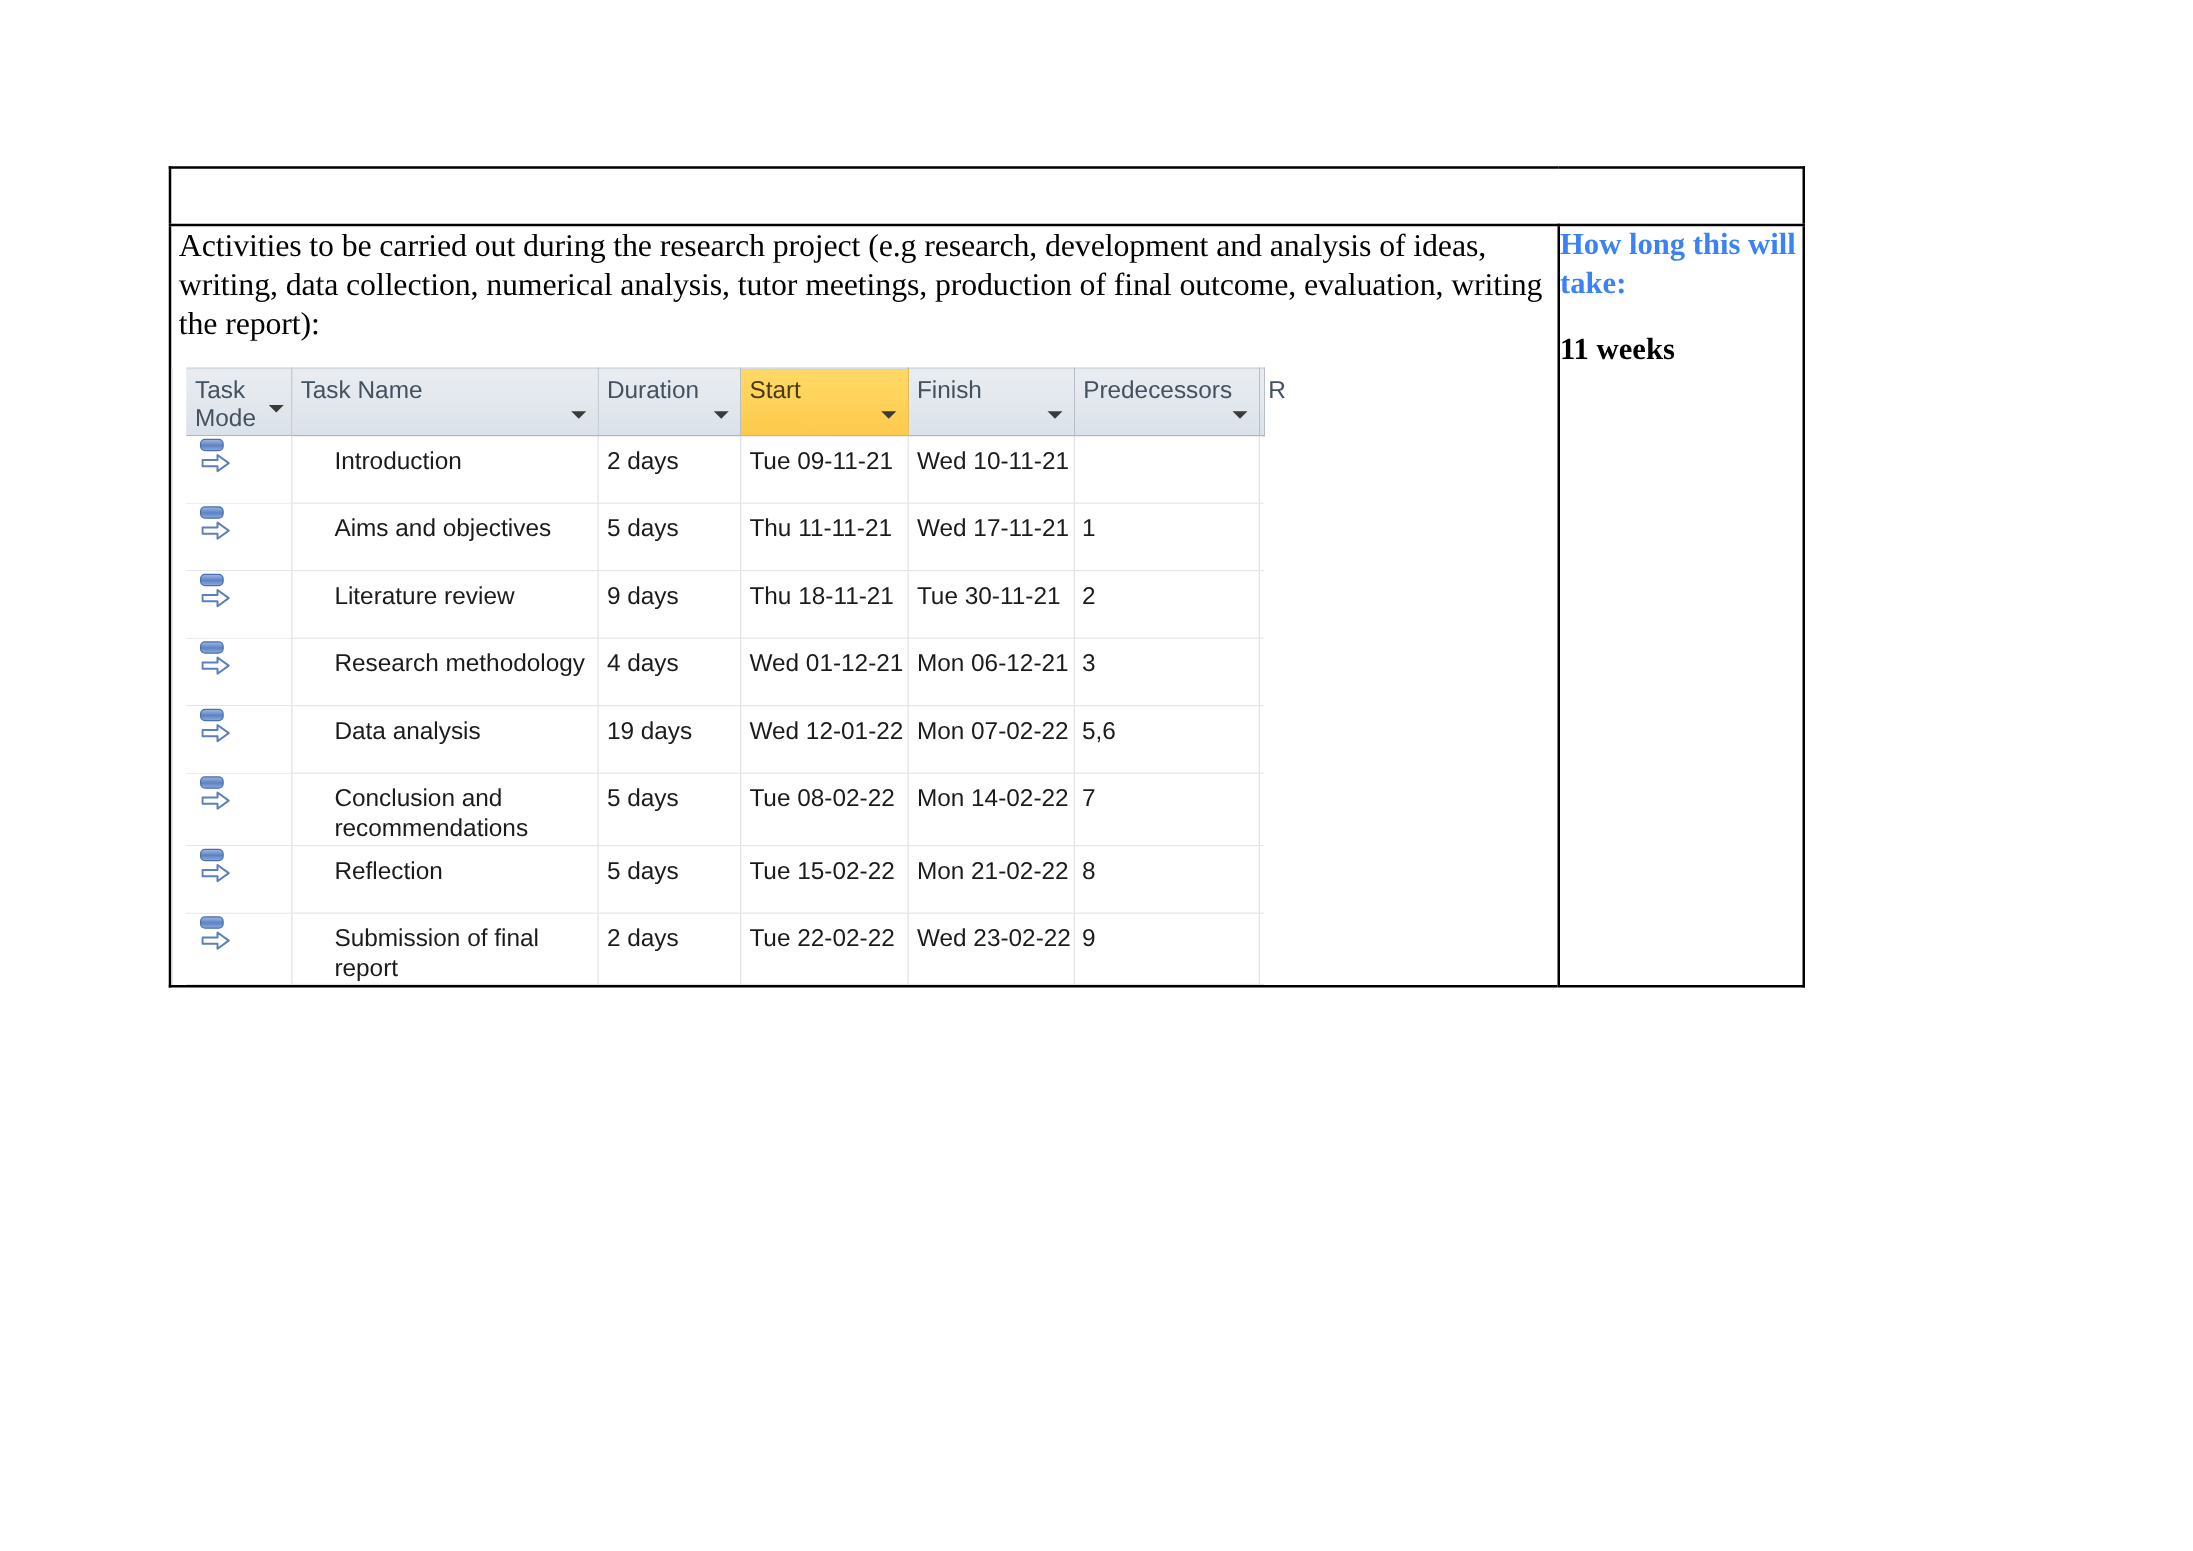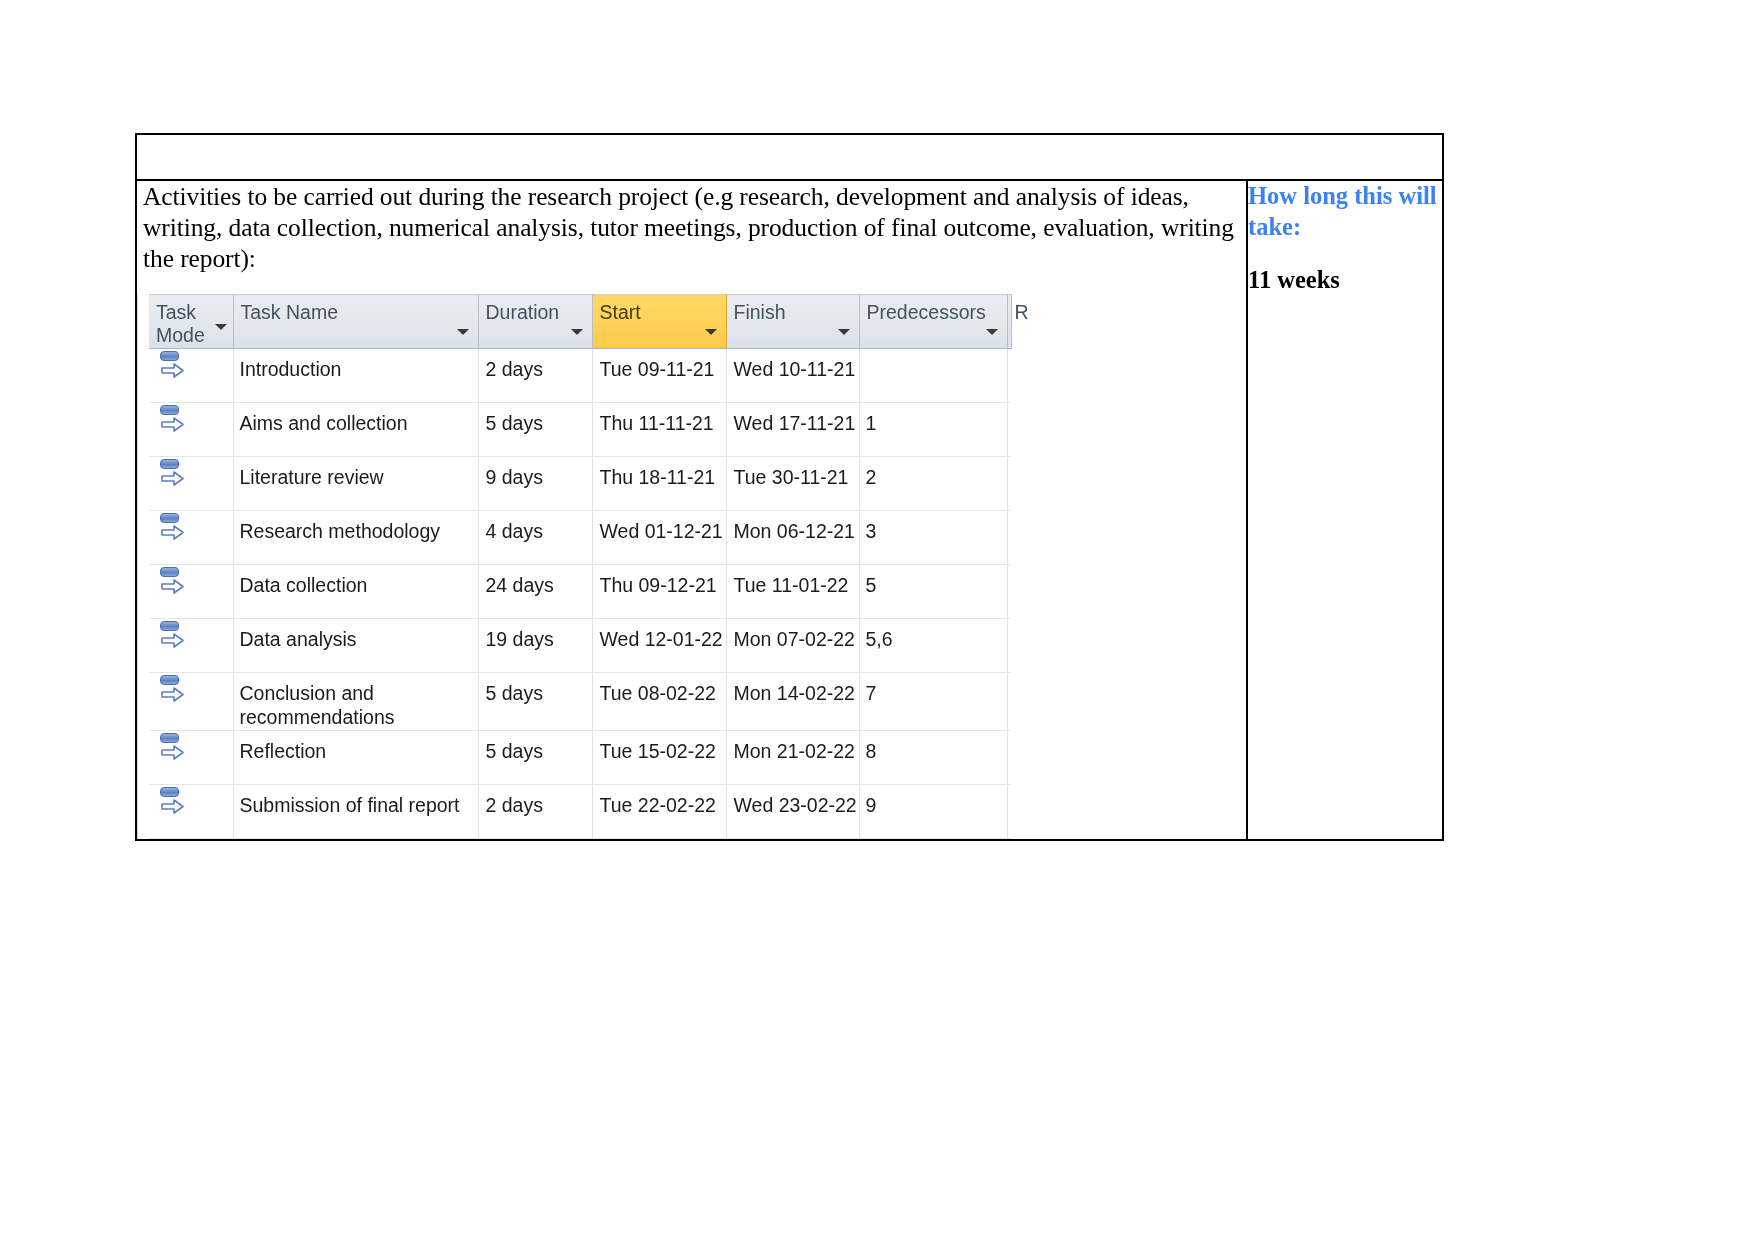--- a/index.html
+++ b/index.html
@@ -134,21 +134,21 @@
     box-sizing: border-box;
     line-height: 1.22;
     background: #ffffff;
   }
   .project-grid tbody td.cell-mode {
     border-right: 1px solid #dfe3e8;
     padding: 0;
     position: relative;
   }
   .project-grid tbody tr.r-tall td { height: 54px; }
-  .project-grid tbody td.cell-name  { padding-left: 6px; }
+  .project-grid tbody td.cell-name  { padding-left: 34px; }
   .project-grid tbody td.cell-pred  { padding-left: 6px; }
   .project-grid tbody td.cell-extra { border-right: none; }
 
   
   .mode-icon {
     position: absolute;
     left: 9px;
     top: 2px;
     width: 30px;
     height: 34px;
@@ -246,21 +246,21 @@
                 </tr>
                 <tr class="r-tall">
                   <td class="cell-mode">
                     <span class="mode-icon">
                       <span class="bar"></span>
                       <span class="arrow"><svg width="26" height="22" viewBox="0 0 26 22">
                           <path d="M1 7 H13 V3 L22 9.5 L13 16 V12 H1 Z" fill="#ffffff" stroke="#5b7fc0" stroke-width="1.6" stroke-linejoin="round"></path>
                         </svg></span>
                     </span>
                   </td>
-                  <td class="cell-name">Aims and collection</td>
+                  <td class="cell-name">Aims and objectives</td>
                   <td class="cell-dur">5 days</td>
                   <td class="cell-start">Thu 11-11-21</td>
                   <td class="cell-finish">Wed 17-11-21</td>
                   <td class="cell-pred">1</td>
                   <td class="cell-extra"></td>
                 </tr>
                 <tr class="r-tall">
                   <td class="cell-mode">
                     <span class="mode-icon">
                       <span class="bar"></span>
@@ -283,36 +283,20 @@
                       <span class="arrow"><svg width="26" height="22" viewBox="0 0 26 22">
                           <path d="M1 7 H13 V3 L22 9.5 L13 16 V12 H1 Z" fill="#ffffff" stroke="#5b7fc0" stroke-width="1.6" stroke-linejoin="round"></path>
                         </svg></span>
                     </span>
                   </td>
                   <td class="cell-name">Research methodology</td>
                   <td class="cell-dur">4 days</td>
                   <td class="cell-start">Wed 01-12-21</td>
                   <td class="cell-finish">Mon 06-12-21</td>
                   <td class="cell-pred">3</td>
-                  <td class="cell-extra"></td>
-                </tr>
-                <tr class="r-tall">
-                  <td class="cell-mode">
-                    <span class="mode-icon">
-                      <span class="bar"></span>
-                      <span class="arrow"><svg width="26" height="22" viewBox="0 0 26 22">
-                          <path d="M1 7 H13 V3 L22 9.5 L13 16 V12 H1 Z" fill="#ffffff" stroke="#5b7fc0" stroke-width="1.6" stroke-linejoin="round"></path>
-                        </svg></span>
-                    </span>
-                  </td>
-                  <td class="cell-name">Data collection</td>
-                  <td class="cell-dur">24 days</td>
-                  <td class="cell-start">Thu 09-12-21</td>
-                  <td class="cell-finish">Tue 11-01-22</td>
-                  <td class="cell-pred">5</td>
                   <td class="cell-extra"></td>
                 </tr>
                 <tr class="r-tall">
                   <td class="cell-mode">
                     <span class="mode-icon">
                       <span class="bar"></span>
                       <span class="arrow"><svg width="26" height="22" viewBox="0 0 26 22">
                           <path d="M1 7 H13 V3 L22 9.5 L13 16 V12 H1 Z" fill="#ffffff" stroke="#5b7fc0" stroke-width="1.6" stroke-linejoin="round"></path>
                         </svg></span>
                     </span>

